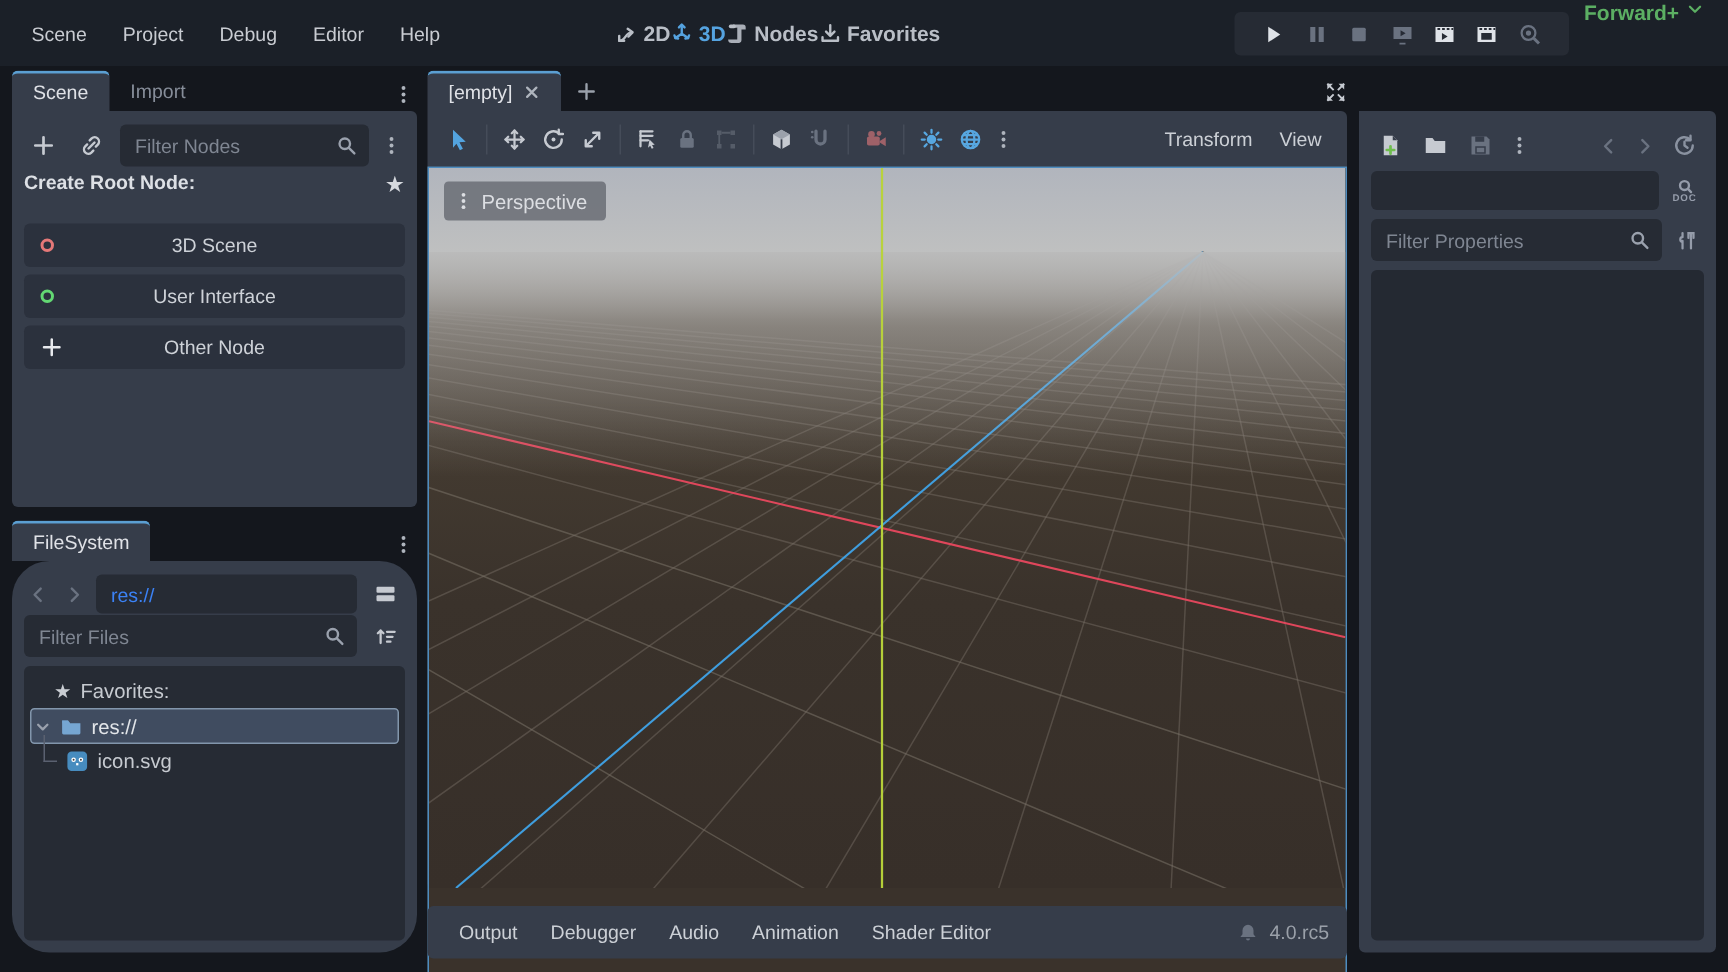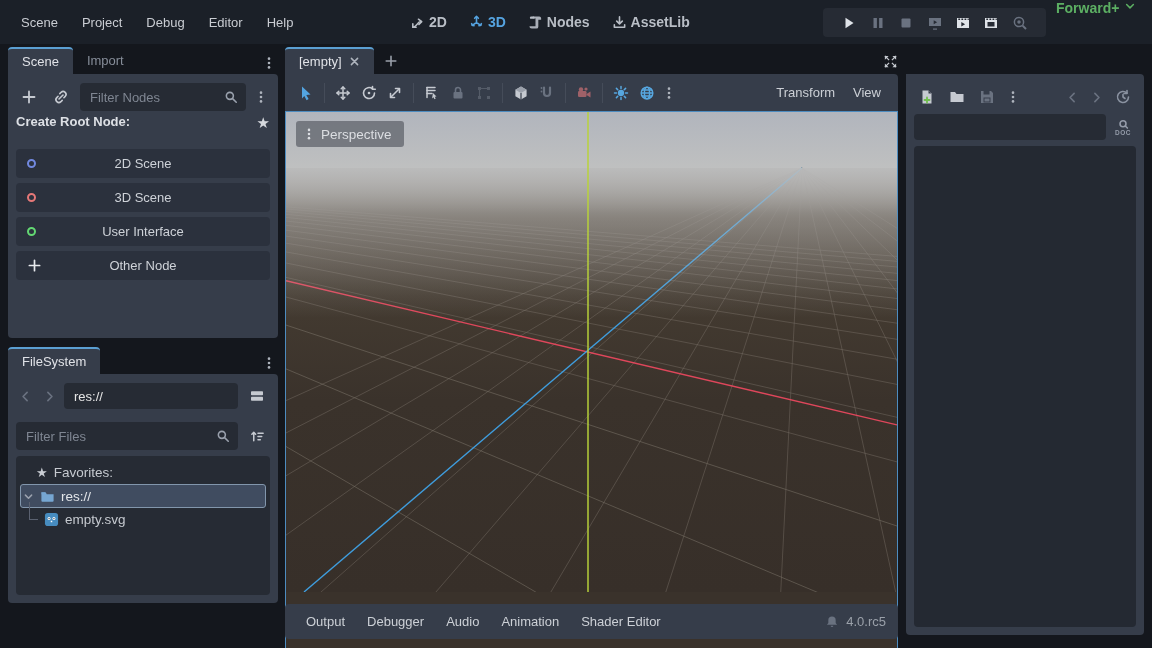--- a/index.html
+++ b/index.html
@@ -4,56 +4,56 @@
 <style>
   * { margin:0; padding:0; box-sizing:border-box; }
   html,body { background:#14171d; }
   body { font-family:"Liberation Sans","DejaVu Sans",sans-serif; font-size:13px; color:#ccd0d6; }
   .app { position:relative; width:1152px; height:648px; background:#14171d; overflow:hidden; }
 
   
   .topbar { position:absolute; left:0; top:0; width:1152px; height:44px; background:#1b2028; display:flex; align-items:center; }
   .menu-items { display:flex; align-items:center; padding-left:10px; gap:2px; }
   .menu-item { padding:4px 11px; color:#c9ccd2; border-radius:3px; cursor:default; }
-  .workspaces { position:absolute; left:410px; top:0; height:44px; display:flex; align-items:center; gap:22px; }
+  .workspaces { position:absolute; left:410px; top:0; height:44px; display:flex; align-items:center; }
   .ws { display:flex; align-items:center; gap:4px; font-weight:bold; font-size:14px; color:#b9bec6; }
   .ws.active { color:#55a3e0; }
   .playback { position:absolute; left:823px; top:8px; width:223px; height:29px; background:#262b34; border-radius:4px; display:flex; align-items:center; justify-content:space-evenly; padding:0 6px; }
   .pb { display:flex; color:#dfe3e8; }
   .pb.dim { color:#596170; }
   .renderer { position:absolute; left:1056px; top:0; height:44px; display:flex; align-items:flex-start; gap:5px; font-weight:bold; font-size:14px; }
 
   
   .tabbar { position:absolute; display:flex; align-items:flex-end; height:27px; }
   .tab { height:27px; display:flex; align-items:center; gap:7px; padding:0 14px; color:#868d99; border-radius:4px 4px 0 0; }
   .tab.active { background:#363d4a; color:#e0e2e7; border-top:2px solid #5b9fd2; }
   .panel { position:absolute; background:#363d4a; border-radius:0 4px 4px 4px; }
   .dots-btn { color:#aeb4bd; display:flex; align-items:center; justify-content:center; width:18px; height:22px; }
-  .input { background:#262b34; border:none; outline:none; border-radius:4px; height:28px; color:#e5e5e5; padding:0 28px 0 10px; font-size:13px; font-family:inherit; width:100%; }
+  .input { background:#262b34; border:none; outline:none; border-radius:4px; height:28px; color:#3b82f6; padding:0 28px 0 10px; font-size:13px; font-family:inherit; width:100%; }
   .input::placeholder { color:#7f8692; }
   .input-wrap { position:relative; flex:1; display:flex; align-items:center; }
   .input-icon { position:absolute; right:8px; color:#9aa1ad; display:flex; }
   .icbtn { display:flex; align-items:center; justify-content:center; width:26px; height:26px; color:#c6cad1; }
   .dim { color:#6a7280 !important; }
   .vdim { color:#555c68 !important; }
   .sep { width:1px; height:20px; background:#454c59; margin:0 5px; }
 
   
   .scene-tabs { left:8px; top:47px; }
   .scene-panel { left:8px; top:74px; width:270px; height:264px; padding:8px; display:flex; flex-direction:column; }
   .dock-row { display:flex; align-items:center; gap:6px; height:30px; }
   .rootlbl-row { display:flex; align-items:flex-start; height:30px; margin-top:2px; }
   .rootlbl { font-weight:bold; color:#dde0e5; flex:1; }
   .opt-row { position:relative; height:29px; margin-top:5px; background:#2b313d; border-radius:4px; display:flex; align-items:center; justify-content:center; color:#ced2d8; }
   .opt-icon { position:absolute; left:11px; display:flex; align-items:center; }
   .ring { width:9px; height:9px; border:2.2px solid currentColor; border-radius:50%; display:inline-block; }
 
   
   .fs-tabs { left:8px; top:347px; }
-  .fs-panel { left:8px; top:374px; width:270px; height:229px; padding:8px; display:flex; flex-direction:column; }
+  .fs-panel { left:8px; top:374px; width:270px; height:261px; padding:8px; display:flex; flex-direction:column;border-radius:25px; }
   .tree { flex:1; margin-top:6px; background:#262b34; border-radius:4px; padding:5px 4px; font-size:13.5px; overflow:hidden; }
   .tree-row { display:flex; align-items:center; height:23px; gap:6px; color:#c6cad0; }
   .tree-row.sel { background:#404c60; border:1px solid #8296ac; border-radius:3px; color:#e2e5e9; height:24px; }
   .guide { width:18px; height:23px; position:relative; }
   .guide::before { content:""; position:absolute; left:9px; top:-6px; height:18px; width:1px; background:#5a6170; }
   .guide::after { content:""; position:absolute; left:9px; top:11px; width:9px; height:1px; background:#5a6170; }
 
   
   .ctr-tabs { left:285px; top:47px; width:613px; }
   .scene-tab-x { display:flex; color:#aeb4bd; }
@@ -119,21 +119,21 @@
             <path d="M5 1.5h7a2 2 0 012 2V5h-3v7.5a2 2 0 01-2 2H4a2.5 2.5 0 01-2.5-2.5V12H8V3.5A2 2 0 015 1.5z" opacity="0.9"></path>
             <rect x="2" y="1.5" width="5" height="2.6" rx="1.3"></rect>
           </svg>
         <span>Nodes</span>
       </span>
       <span class="ws">
         <svg class="ic" width="15" height="15" viewBox="0 0 16 16" fill="none" stroke="currentColor" stroke-width="1.7" stroke-linecap="round" stroke-linejoin="round">
             <path d="M8 2v7M5 6.5L8 9.5l3-3"></path>
             <path d="M2.5 10.5V13h11v-2.5"></path>
           </svg>
-        <span>AssetLib</span>
+        <span>Favorites</span>
       </span>
     </div>
 
     <div class="playback">
       <span class="pb">
           <svg class="ic" width="16" height="16" viewBox="0 0 16 16" fill="currentColor">
             <path d="M4.5 2.8l8 5.2-8 5.2z"></path>
           </svg>
         </span>
       <span class="pb dim">
@@ -230,26 +230,20 @@
             <circle cx="8" cy="8" r="1.5"></circle>
             <circle cx="8" cy="13" r="1.5"></circle>
           </svg>
         </div>
     </div>
     <div class="rootlbl-row">
       <span class="rootlbl">Create Root Node:</span>
       <span style="color:#d5d8dd; font-size:15px;">★</span>
     </div>
     <div class="opt-row">
-      <span class="opt-icon" style="color: rgb(114, 137, 224);">
-          <span class="ring"></span>
-        </span>
-      <span>2D Scene</span>
-    </div>
-    <div class="opt-row">
       <span class="opt-icon" style="color: rgb(229, 120, 120);">
           <span class="ring"></span>
         </span>
       <span>3D Scene</span>
     </div>
     <div class="opt-row">
       <span class="opt-icon" style="color: rgb(99, 216, 115);">
           <span class="ring"></span>
         </span>
       <span>User Interface</span>
@@ -291,21 +285,21 @@
       <div class="input-wrap">
         <input class="input" style="height: 26px; padding-right: 10px;" readonly="" value="res://">
       </div>
       <span class="icbtn">
           <svg class="ic" width="16" height="16" viewBox="0 0 16 16" fill="currentColor">
             <rect x="2" y="3.2" width="12" height="4" rx="0.8"></rect>
             <rect x="2" y="8.8" width="12" height="4" rx="0.8"></rect>
           </svg>
         </span>
     </div>
-    <div class="dock-row" style="height:28px; margin-top:12px;">
+    <div class="dock-row" style="height:28px; margin-top:0;">
       <div class="input-wrap">
         <input class="input" placeholder="Filter Files" style="">
         <span class="input-icon">
             <svg class="ic" width="14" height="14" viewBox="0 0 16 16" fill="none" stroke="currentColor" stroke-width="1.8" stroke-linecap="round">
               <circle cx="6.7" cy="6.7" r="4"></circle>
               <path d="M9.8 9.8L14 14"></path>
             </svg>
           </span>
       </div>
       <span class="icbtn">
@@ -333,21 +327,21 @@
       <div class="tree-row">
         <span class="guide"></span>
         <svg class="ic" width="15" height="15" viewBox="0 0 16 16">
             <rect x="1" y="1" width="14" height="14" rx="3" fill="#478cbf"></rect>
             <circle cx="5.4" cy="7" r="1.6" fill="#fff"></circle>
             <circle cx="10.6" cy="7" r="1.6" fill="#fff"></circle>
             <circle cx="5.4" cy="7" r="0.7" fill="#414042"></circle>
             <circle cx="10.6" cy="7" r="0.7" fill="#414042"></circle>
             <rect x="7.2" y="9.3" width="1.6" height="1.6" fill="#fff"></rect>
           </svg>
-        <span>empty.svg</span>
+        <span>icon.svg</span>
       </div>
     </div>
   </div>
 
   <div class="tabbar ctr-tabs">
     <div class="tab active">
       <span>[empty]</span>
       <span class="scene-tab-x">
           <svg class="ic" width="11" height="11" viewBox="0 0 16 16" fill="none" stroke="currentColor" stroke-width="2.2" stroke-linecap="round">
             <path d="M3.5 3.5l9 9M12.5 3.5l-9 9"></path>
@@ -606,16 +600,33 @@
         <input class="input" style="height: 26px;" value="">
       </div>
       <span class="doc-ic">
         <svg class="ic" width="14" height="12" viewBox="0 0 16 13" fill="none" stroke="currentColor" stroke-width="1.8" stroke-linecap="round">
             <circle cx="8" cy="5" r="3.4"></circle>
             <path d="M10.6 7.6L13 10"></path>
           </svg>
         <span>DOC</span>
       </span>
     </div>
+    <div class="filter-row">
+      <div class="input-wrap">
+        <input class="input" placeholder="Filter Properties" style="">
+        <span class="input-icon">
+            <svg class="ic" width="14" height="14" viewBox="0 0 16 16" fill="none" stroke="currentColor" stroke-width="1.8" stroke-linecap="round">
+              <circle cx="6.7" cy="6.7" r="4"></circle>
+              <path d="M9.8 9.8L14 14"></path>
+            </svg>
+          </span>
+      </div>
+      <span class="icbtn" style="color:#959caa; width:24px;">
+          <svg class="ic" width="15" height="15" viewBox="0 0 16 16" fill="none" stroke="currentColor" stroke-width="1.6" stroke-linecap="round">
+            <path d="M5 2.5v3M5 8v5.5M5 5.5a1.6 1.6 0 100 3.2"></path>
+            <path d="M11 2.5v2.5M11 2.5h-1.8v3.5M11 2.5h1.8v3.5M11 6v7.5"></path>
+          </svg>
+        </span>
+    </div>
     <div class="insp-empty"></div>
   </div>
 
 </div>
 
 </body></html>

